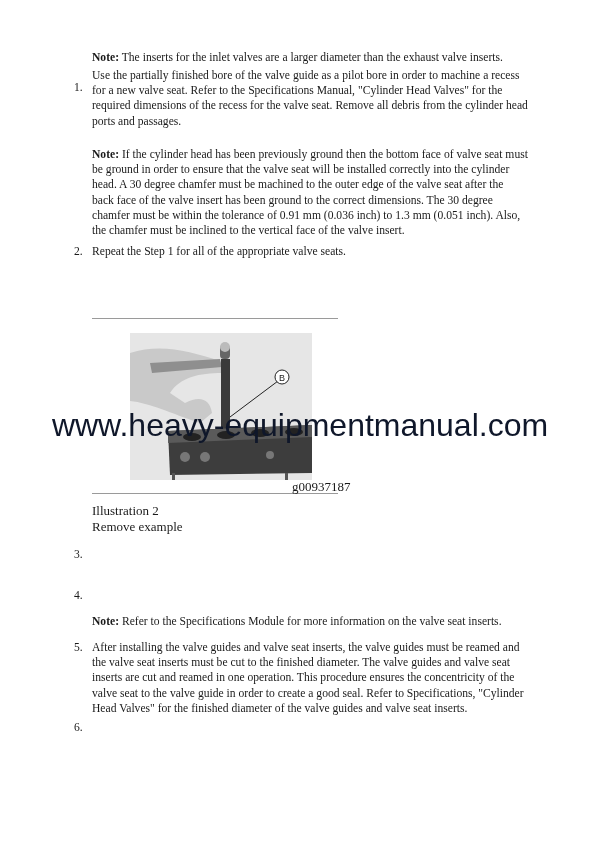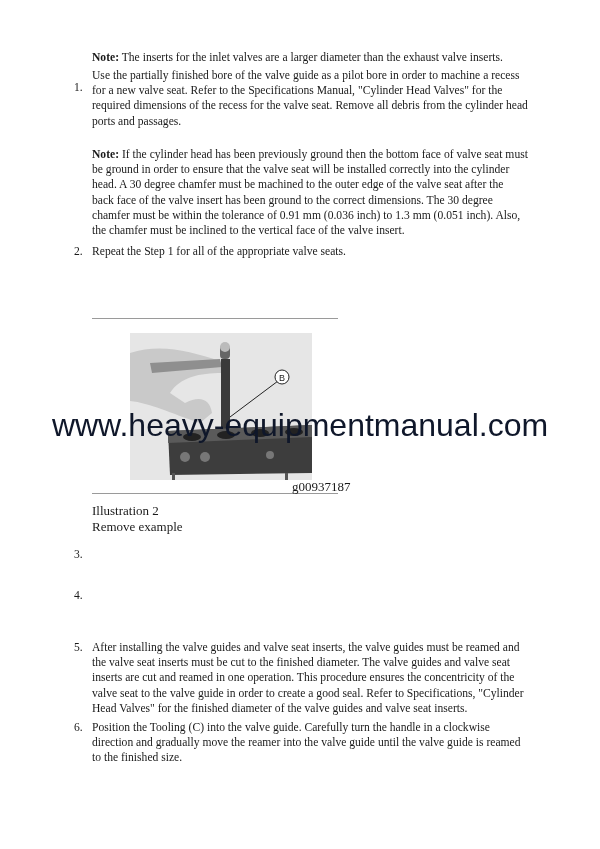--- a/index.html
+++ b/index.html
@@ -62,21 +62,21 @@
     </svg>
   </div>
   <div class="rule" style="top:493px;"></div>
   <span class="cap" style="left:92px; top:504px;">Illustration 2</span>
   <span class="cap" style="left:292px; top:480px;">g00937187</span>
   <span class="cap" style="left:92px; top:520px;">Remove example</span>
 
   <span class="num" style="top:547px;">3.</span>
 
   <span class="num" style="top:588px;">4.</span>
+  <p class="p indent" style="top:614px;"><b>Note:</b><span> Refer to the Specifications Module for more information on the valve seat inserts.</span></p>
 
   <span class="num" style="top:640px;">5.</span>
   <p class="p indent" style="top:640px;">After installing the valve guides and valve seat inserts, the valve guides must be reamed and the valve seat inserts must be cut to the finished diameter. The valve guides and valve seat inserts are cut and reamed in one operation. This procedure ensures the concentricity of the valve seat to the valve guide in order to create a good seal. Refer to Specifications, "Cylinder Head Valves" for the finished diameter of the valve guides and valve seat inserts.</p>
 
   <span class="num" style="top:720px;">6.</span>
-  <p class="p indent" style="top:720px;">Position the Tooling (C) into the valve guide. Carefully turn the handle in a clockwise direction and gradually move the reamer into the valve guide until the valve guide is reamed to the finished size.</p>
 
   <div class="watermark">www.heavy-equipmentmanual.com</div>
 </div>
 
 </body></html>

